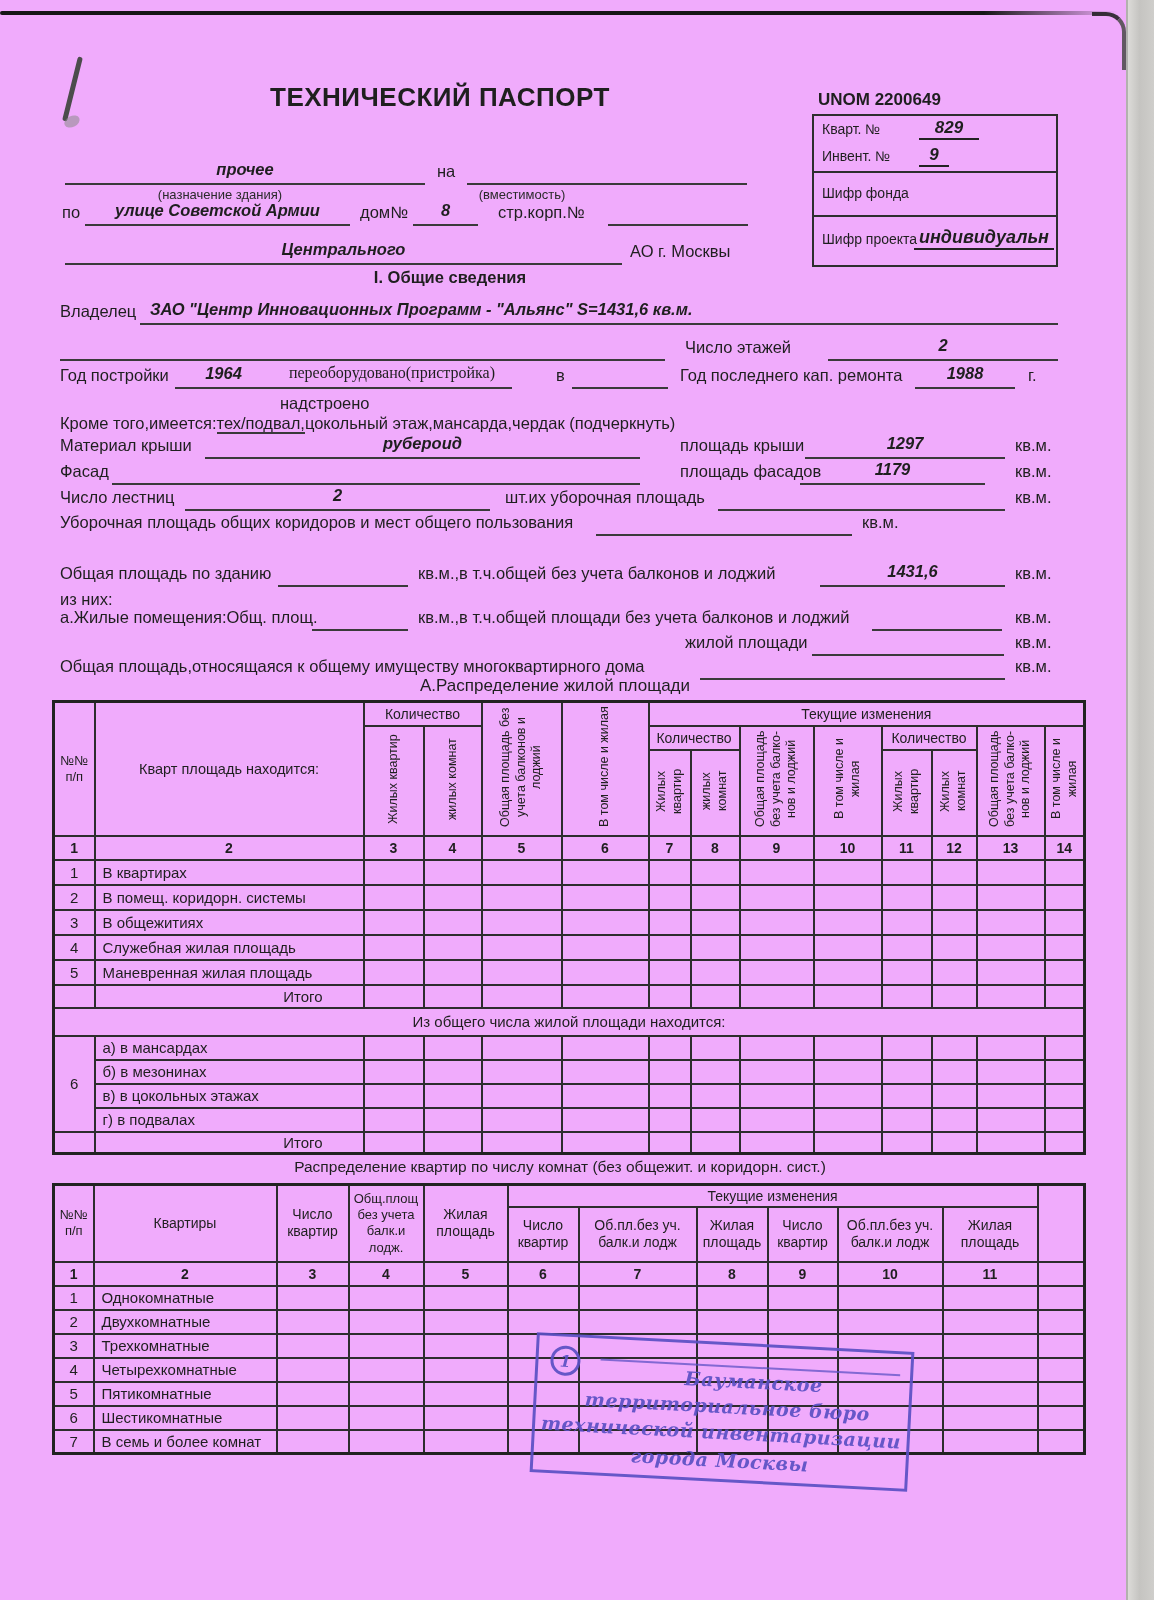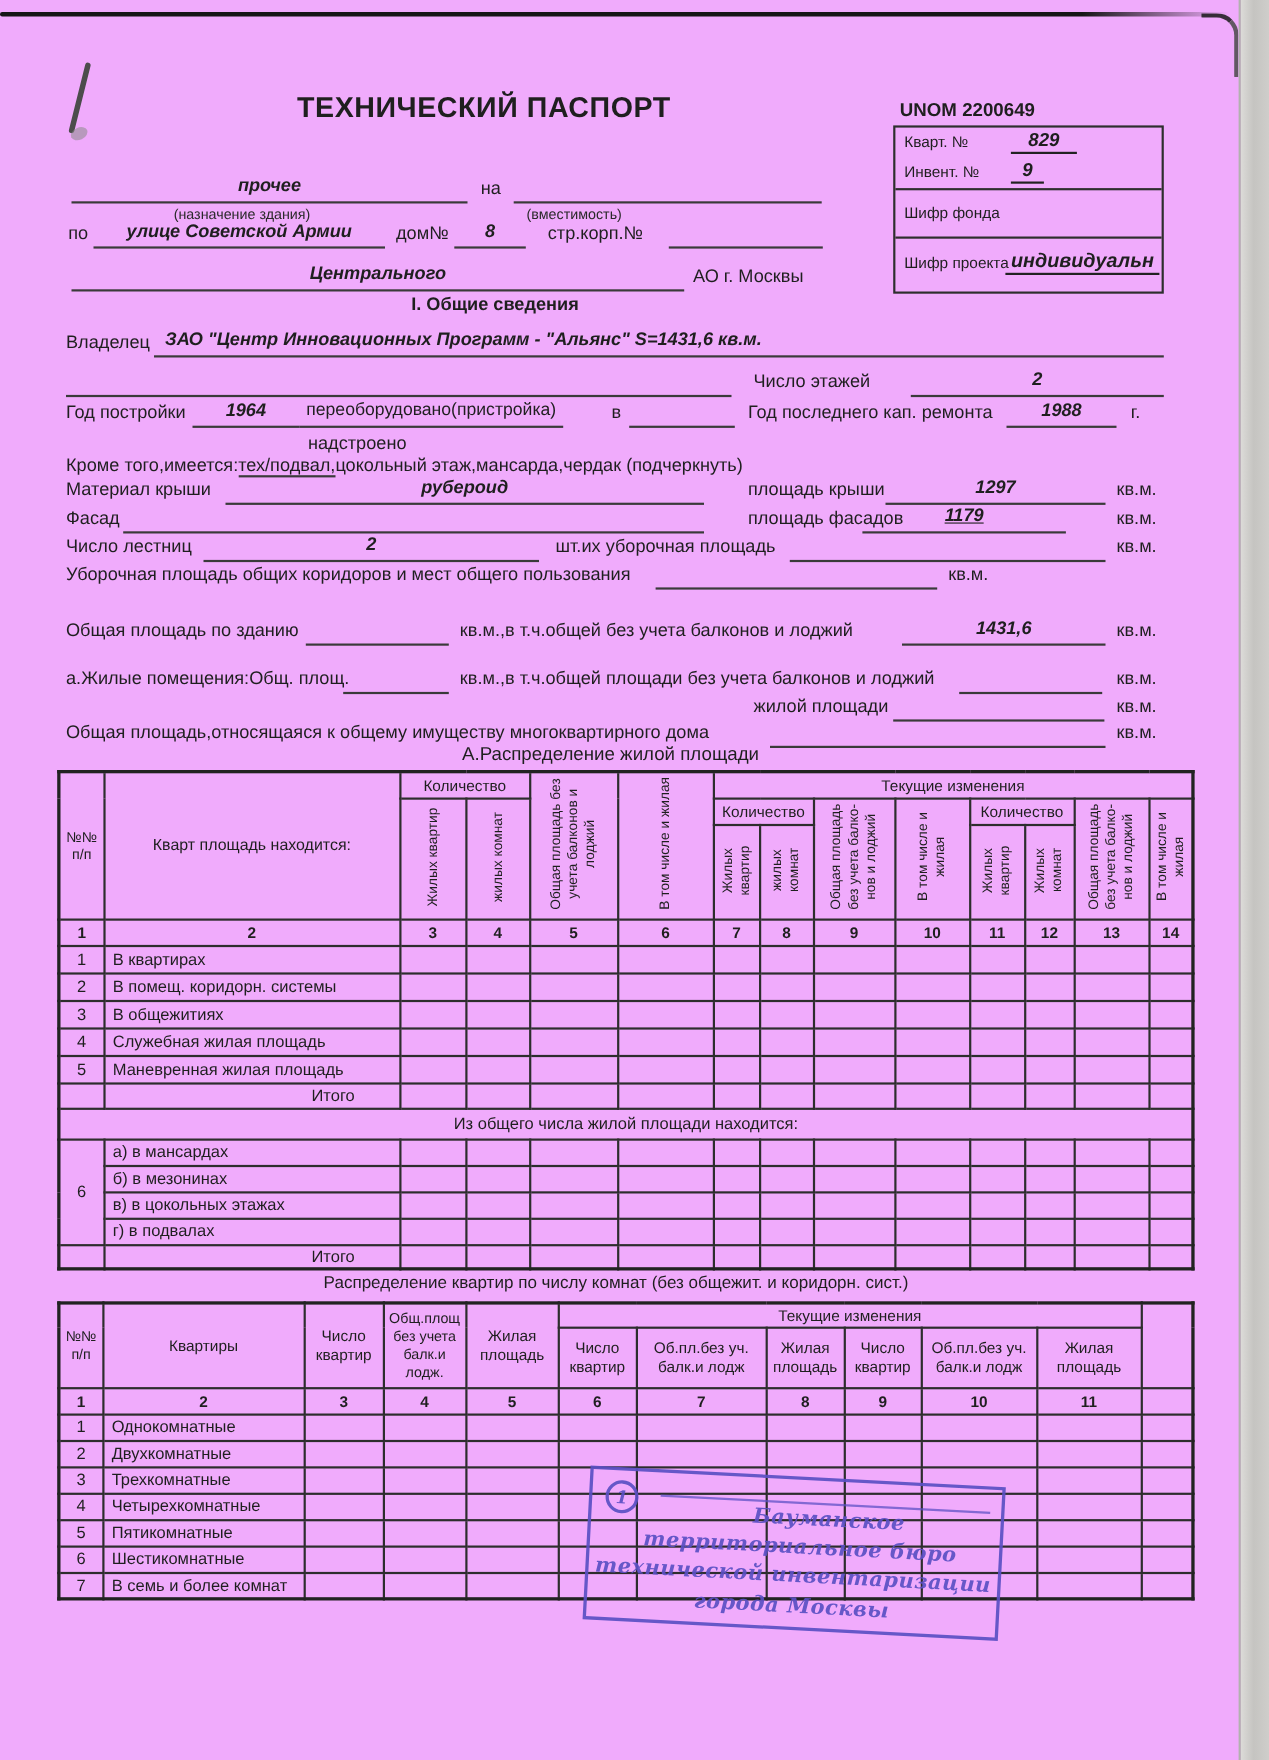--- a/index.html
+++ b/index.html
@@ -128,21 +128,21 @@
     <span class="fill" style="left:140px; width:918px; text-align:left; padding-left:10px;"><span class="val">ЗАО "Центр Инновационных Программ - "Альянс"  S=1431,6 кв.м.</span></span>
   </div>
   <div class="line" style="top:336px">
     <span class="fill" style="left:60px; width:605px;"></span>
     <span class="lbl" style="left:685px">Число этажей</span>
     <span class="fill" style="left:828px; width:230px;"><span class="val">2</span></span>
   </div>
   <div class="line" style="top:364px">
     <span class="lbl" style="left:60px">Год постройки</span>
     <span class="fill" style="left:175px; width:97px;"><span class="val">1964</span></span>
-    <span class="fill" style="left:272px; width:240px; font-size:16px;"><span>переоборудовано(пристройка)</span></span>
+    <span class="fill" style="left:272px; width:240px; font-size:16px;font-family:Liberation Serif, serif;"><span>переоборудовано(пристройка)</span></span>
     <span class="lbl" style="left:556px">в</span>
     <span class="fill" style="left:572px; width:96px;"></span>
     <span class="lbl" style="left:680px">Год последнего кап. ремонта</span>
     <span class="fill" style="left:915px; width:100px;"><span class="val">1988</span></span>
     <span class="lbl" style="left:1028px">г.</span>
   </div>
   <div class="line" style="top:392px">
     <span class="lbl" style="left:280px">надстроено</span>
   </div>
   <div class="line" style="top:412px">
@@ -152,41 +152,44 @@
     <span class="lbl" style="left:60px">Материал крыши</span>
     <span class="fill" style="left:205px; width:435px;"><span class="val">рубероид</span></span>
     <span class="lbl" style="left:680px">площадь крыши</span>
     <span class="fill" style="left:805px; width:200px;"><span class="val">1297</span></span>
     <span class="lbl" style="left:1015px">кв.м.</span>
   </div>
   <div class="line" style="top:460px">
     <span class="lbl" style="left:60px">Фасад</span>
     <span class="fill" style="left:112px; width:528px;"></span>
     <span class="lbl" style="left:680px">площадь фасадов</span>
-    <span class="fill" style="left:784px; width:185px;text-decoration:underline;"><span class="val">1179</span></span>
+    <span class="fill" style="left:800px; width:185px;"><span class="val">1179</span></span>
     <span class="lbl" style="left:1015px">кв.м.</span>
   </div>
   <div class="line" style="top:486px">
     <span class="lbl" style="left:60px">Число лестниц</span>
     <span class="fill" style="left:185px; width:305px;"><span class="val">2</span></span>
     <span class="lbl" style="left:505px">шт.их уборочная площадь</span>
     <span class="fill" style="left:718px; width:287px;"></span>
     <span class="lbl" style="left:1015px">кв.м.</span>
   </div>
   <div class="line" style="top:511px">
     <span class="lbl" style="left:60px">Уборочная площадь общих коридоров и мест общего пользования</span>
     <span class="fill" style="left:596px; width:256px;"></span>
     <span class="lbl" style="left:862px">кв.м.</span>
   </div>
   <div class="line" style="top:562px">
     <span class="lbl" style="left:60px">Общая площадь по зданию</span>
     <span class="fill" style="left:278px; width:130px;"></span>
     <span class="lbl" style="left:418px">кв.м.,в т.ч.общей без учета балконов и лоджий</span>
     <span class="fill" style="left:820px; width:185px;"><span class="val">1431,6</span></span>
     <span class="lbl" style="left:1015px">кв.м.</span>
+  </div>
+  <div class="line" style="top:588px">
+    <span class="lbl" style="left:60px">из них:</span>
   </div>
   <div class="line" style="top:606px">
     <span class="lbl" style="left:60px">а.Жилые помещения:Общ. площ.</span>
     <span class="fill" style="left:312px; width:96px;"></span>
     <span class="lbl" style="left:418px">кв.м.,в т.ч.общей площади без учета балконов и лоджий</span>
     <span class="fill" style="left:872px; width:130px;"></span>
     <span class="lbl" style="left:1015px">кв.м.</span>
   </div>
   <div class="line" style="top:631px">
     <span class="lbl" style="left:685px">жилой площади</span>

